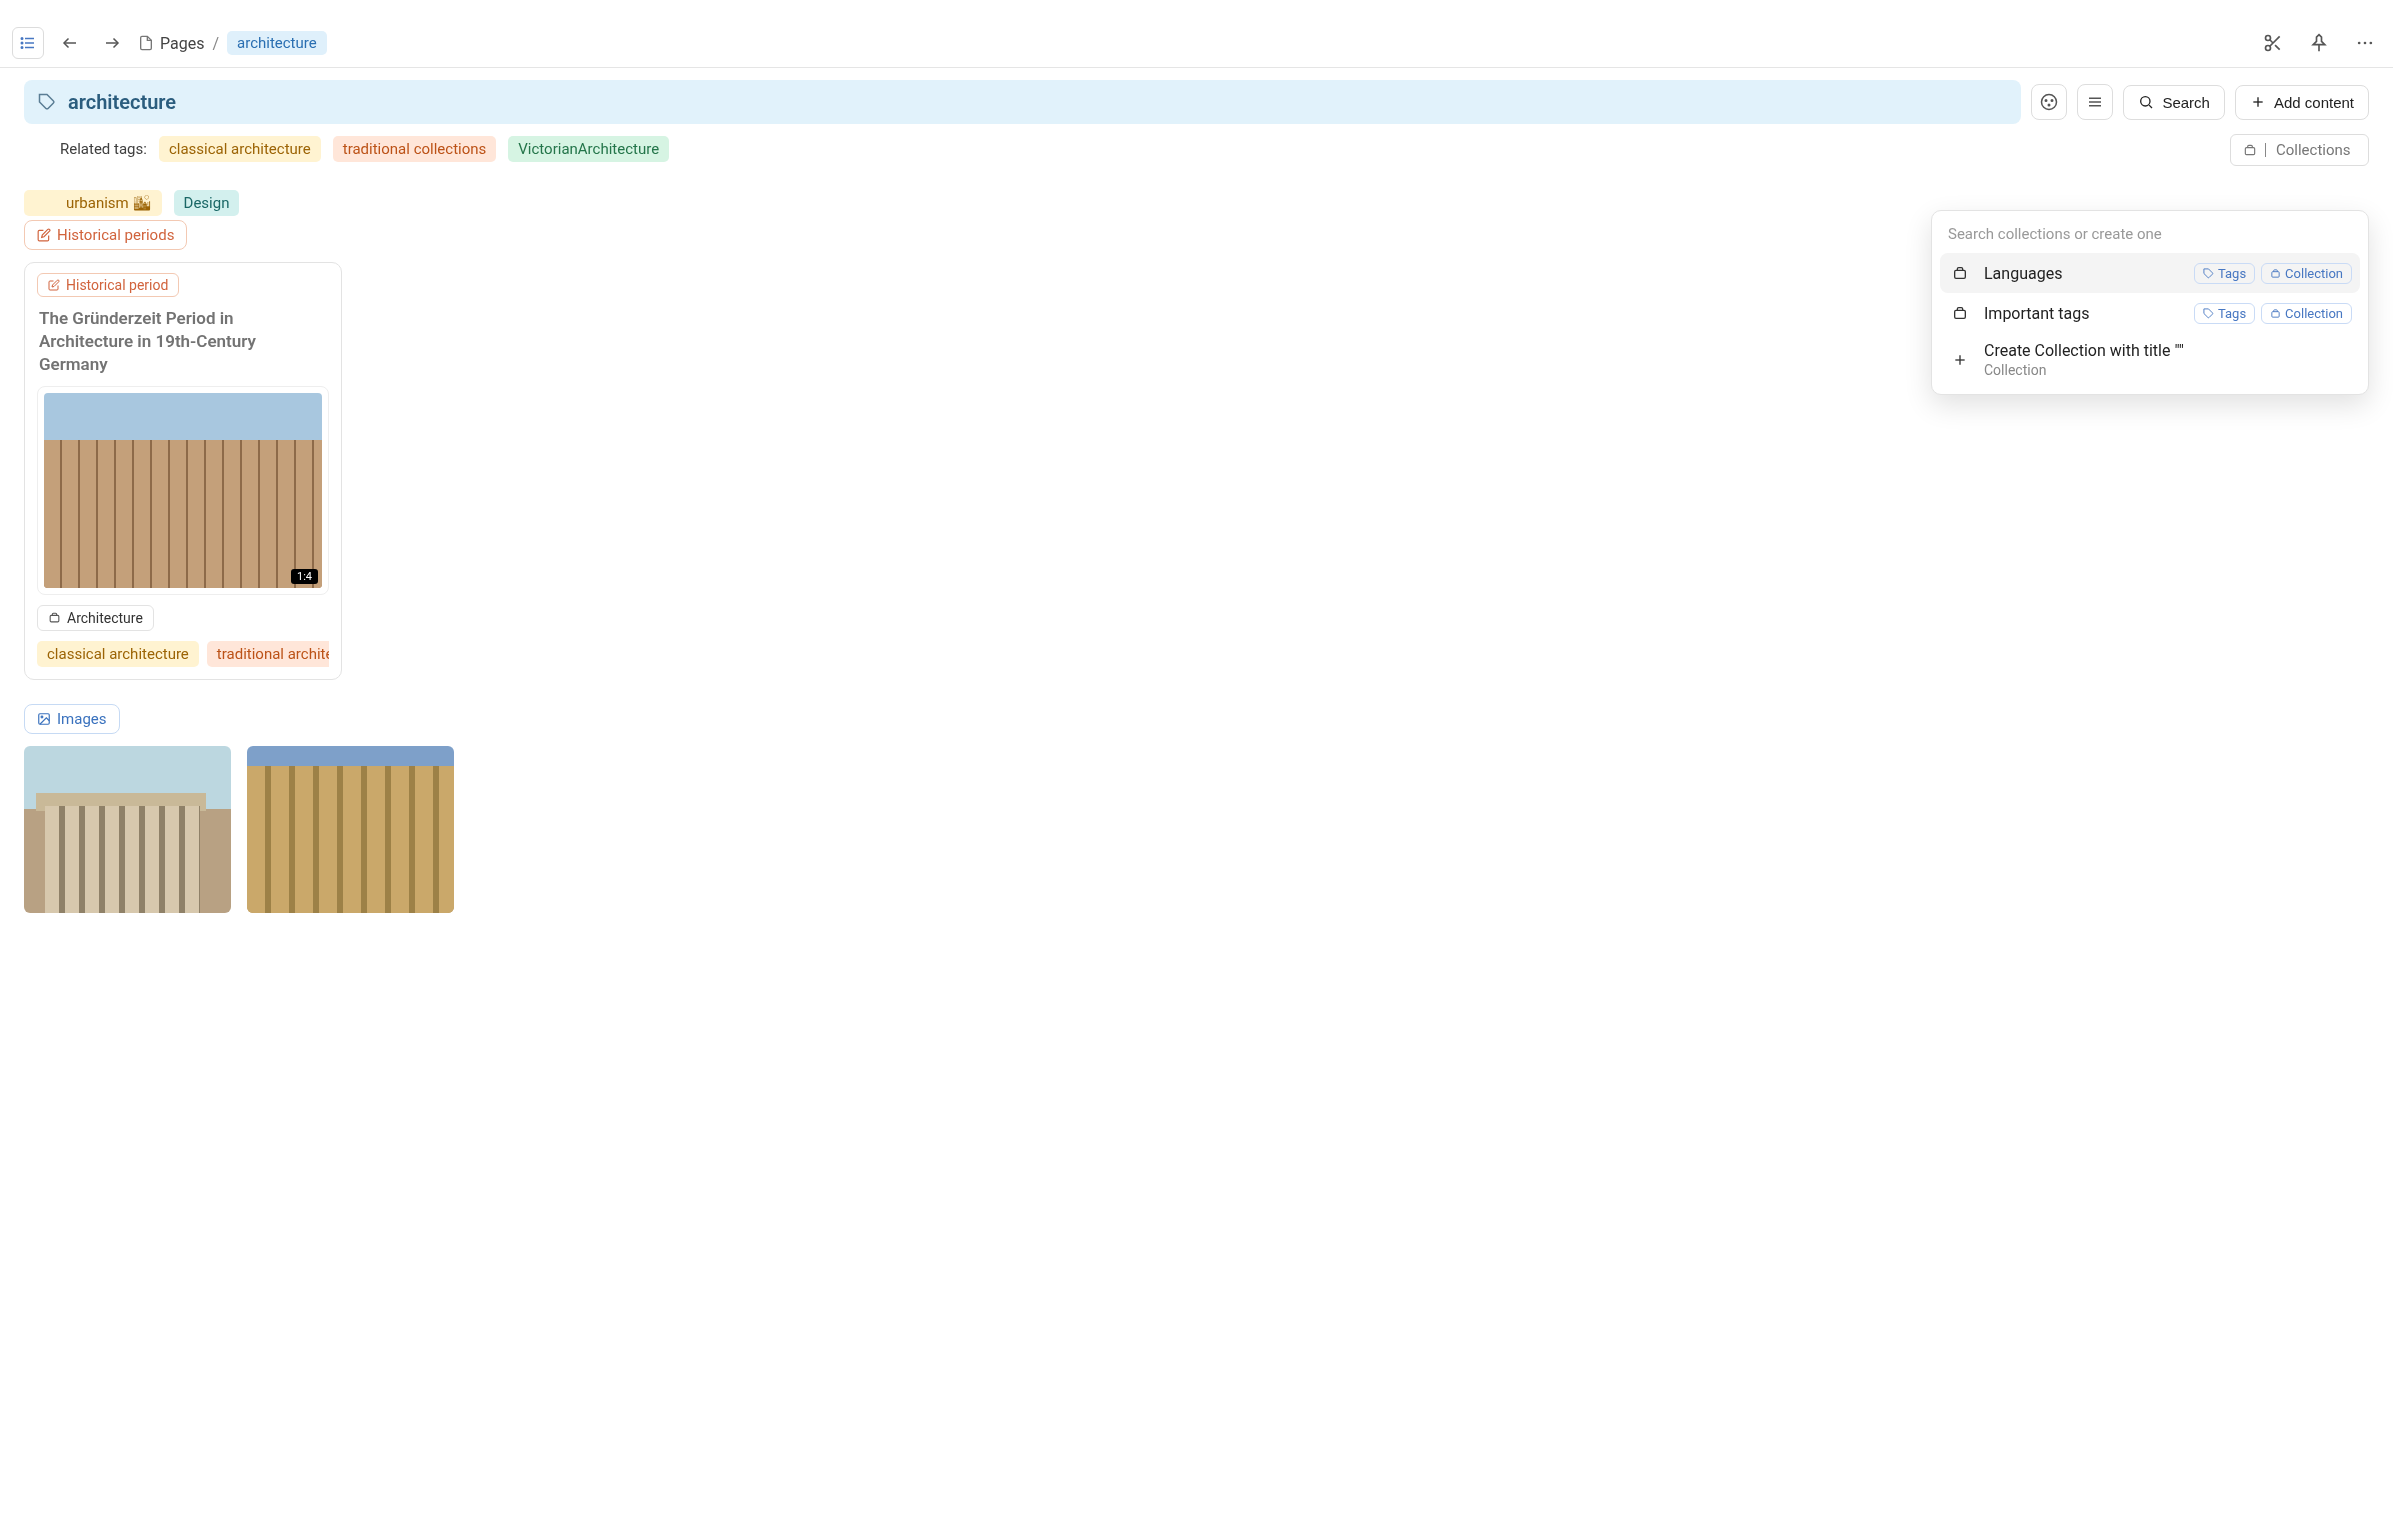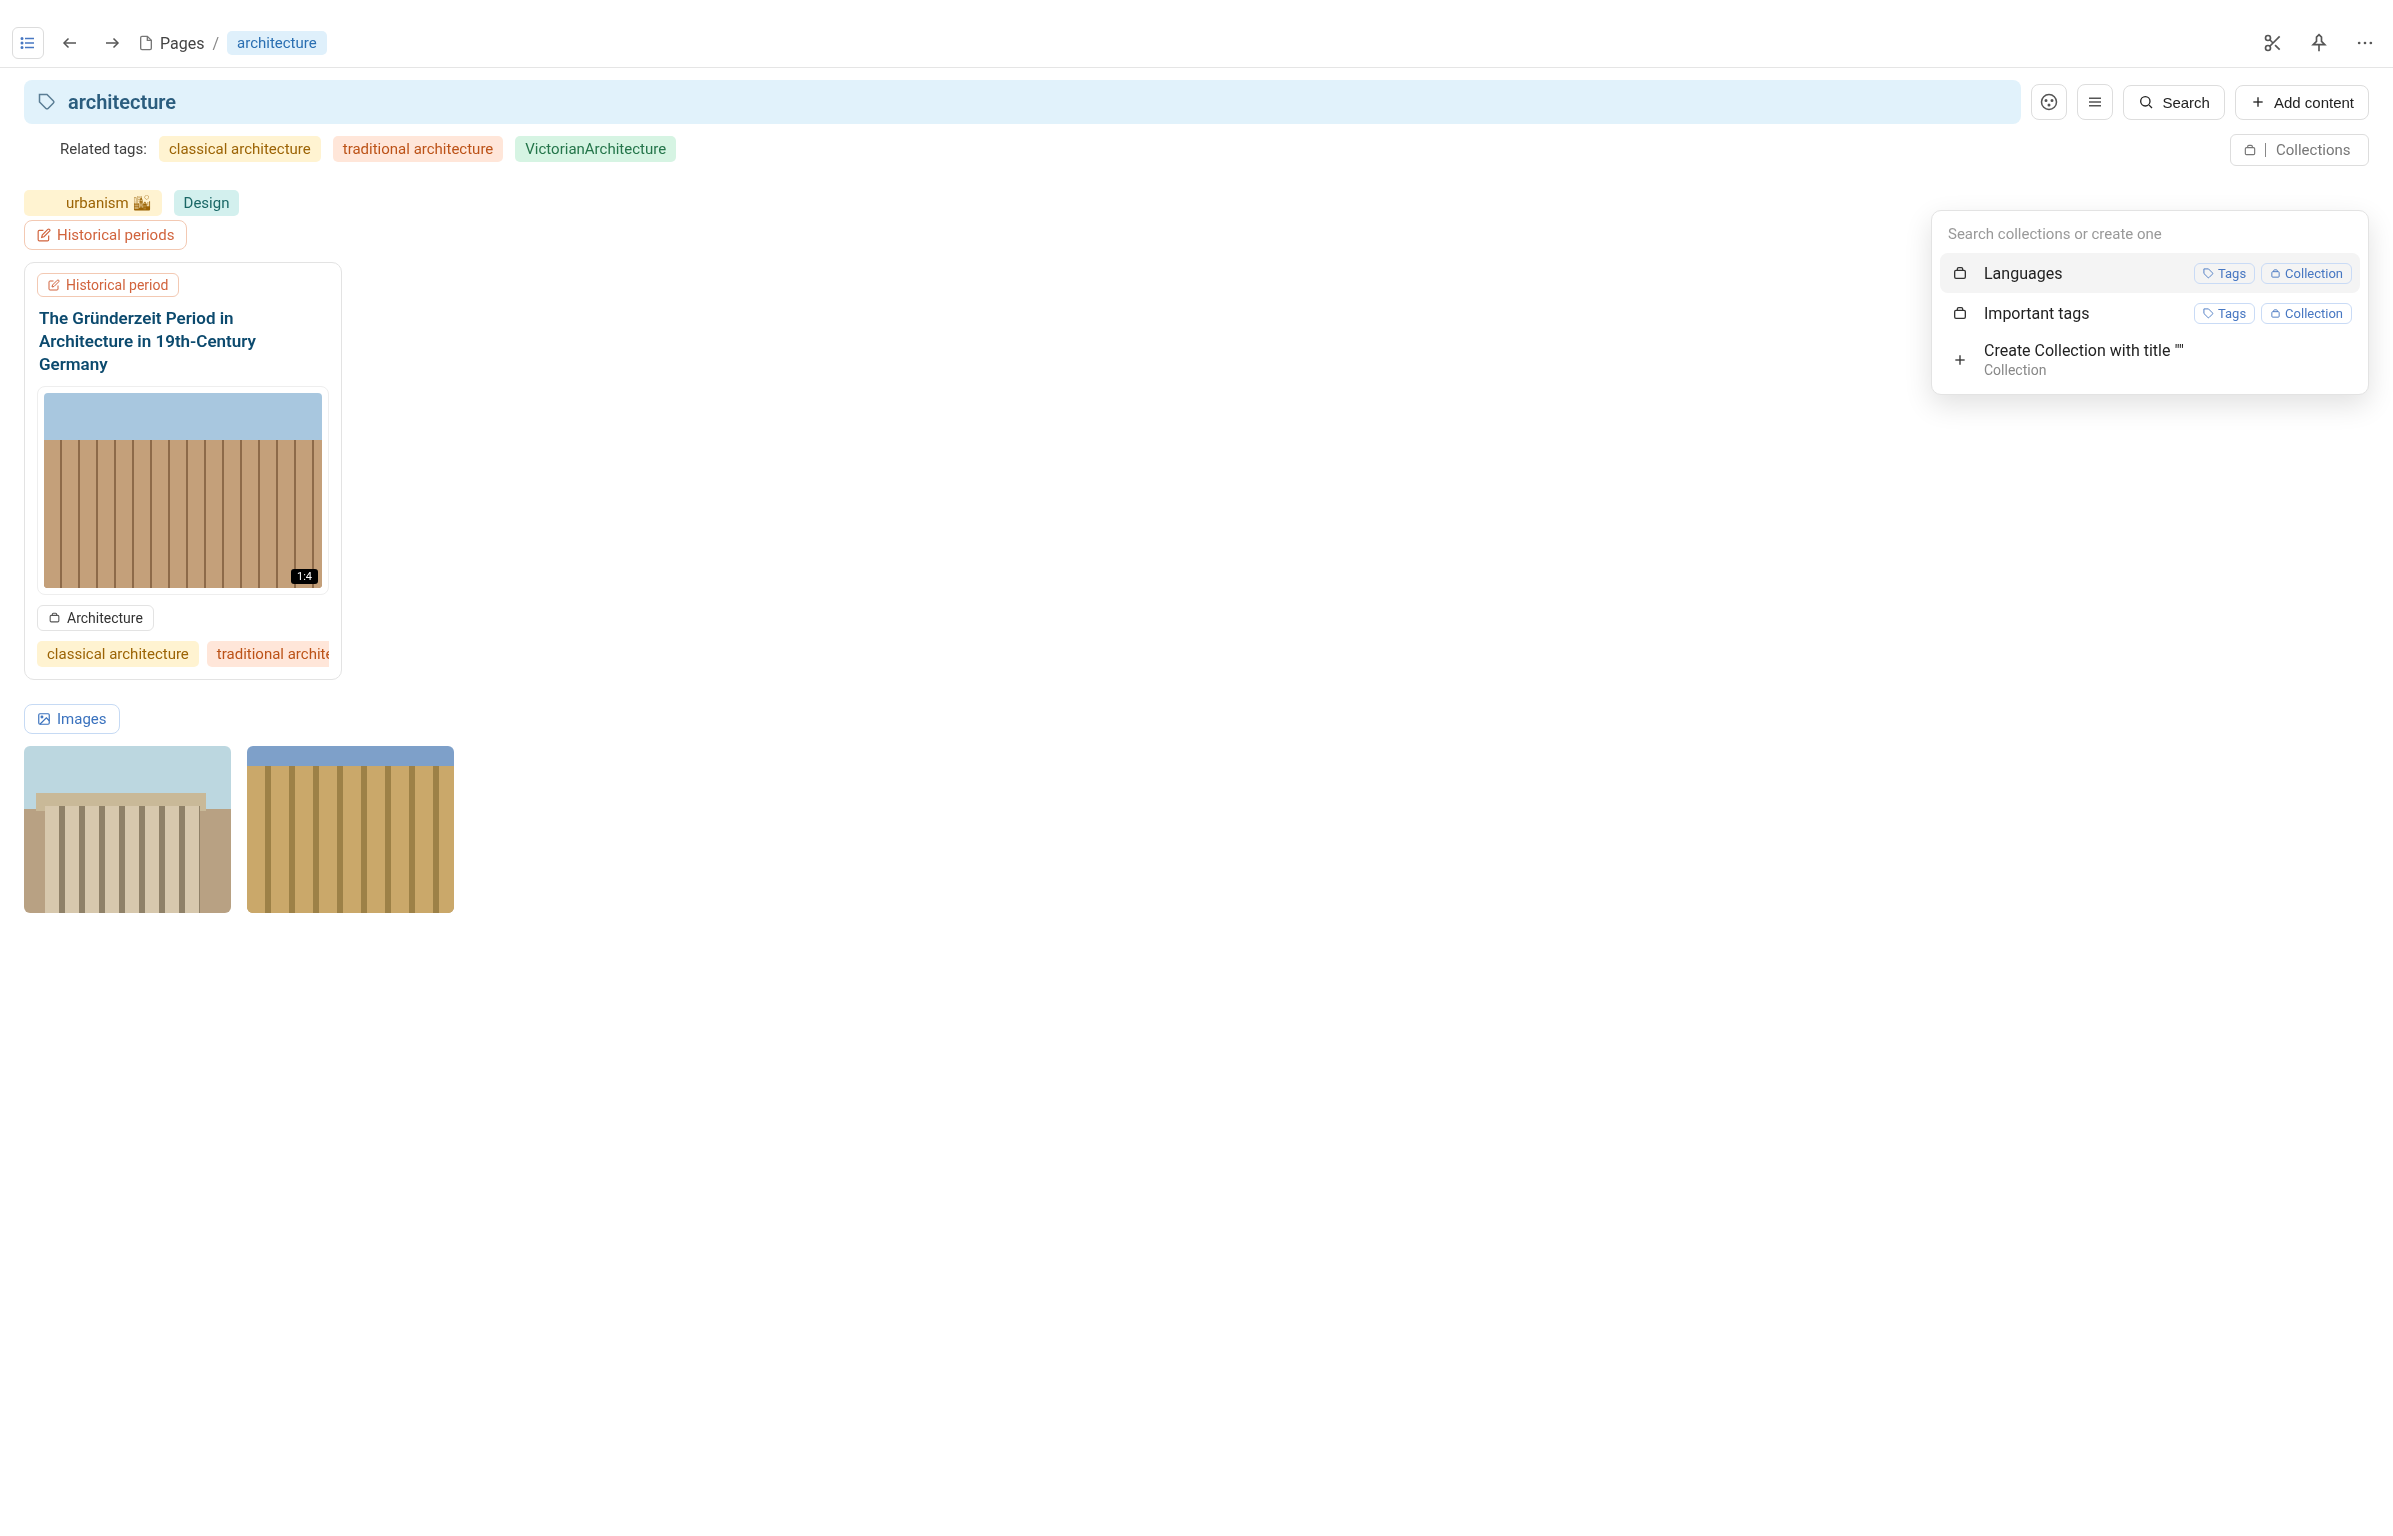--- a/index.html
+++ b/index.html
@@ -35,21 +35,21 @@
     .collections-trigger .caret-thin { display:inline-block; width:0; height:14px; border-left:1px solid #888; margin-right:2px; }
 
     
     .entries-count { padding: 14px 24px 10px; font-size: 15px; color: #333; }
     .section-label { display: inline-flex; align-items: center; gap: 6px; border: 1px solid #f3c9b3; background: #fff; color: #d1633c; padding: 5px 12px; border-radius: 8px; font-size: 15px; margin: 0 0 12px 24px; }
     .section-label.blue { border-color: #c6daf4; color: #3a72be; }
 
     
     .card { width: 318px; border: 1px solid #e3e3e3; border-radius: 10px; margin: 0 0 24px 24px; padding: 10px 12px 12px; }
     .card-badge { display: inline-flex; align-items: center; gap: 6px; border: 1px solid #f3c9b3; color: #d1633c; padding: 3px 10px; border-radius: 6px; font-size: 14px; }
-    .card-title { font-size: 17px; font-weight: 600; color: #0c4a6e; margin: 10px 2px 10px; line-height: 1.35; }
+    .card-title { font-size: 17px; font-weight: 600; color: #737373; margin: 10px 2px 10px; line-height: 1.35; }
     .card-thumb { border: 1px solid #eee; border-radius: 8px; padding: 6px; }
     .thumb-inner { position: relative; width: 100%; height: 195px; background: linear-gradient(#a8c7df 0%, #a8c7df 25%, #b88f6f 25% 100%); border-radius: 4px; overflow: hidden; }
     
     .thumb-inner::before { content:""; position:absolute; left:0; right:0; top:24%; bottom:0; background:
         repeating-linear-gradient(90deg, #c4a07a 0 16px, #8d6a49 16px 18px) ,
         linear-gradient(#b7926e, #b7926e);
     }
     .thumb-badge { position: absolute; right: 4px; bottom: 4px; background: #000; color: #fff; font-size: 11px; padding: 1px 6px; border-radius: 3px; }
     .card-meta { display: inline-flex; align-items: center; gap: 6px; border: 1px solid #e3e3e3; border-radius: 6px; padding: 4px 10px; margin-top: 10px; font-size: 14px; color: #333; }
     .card-tags { display: flex; gap: 8px; margin-top: 10px; overflow: hidden; }
@@ -181,21 +181,21 @@
         <line x1="12" y1="5" x2="12" y2="19"></line>
         <line x1="5" y1="12" x2="19" y2="12"></line>
       </svg>
     <span>Add content</span>
   </button>
 </div>
 
 <div class="related-row">
   <span class="related-label">Related tags:</span>
   <span class="tag-pill tag-yellow">classical architecture</span>
-  <span class="tag-pill tag-orange">traditional architecture</span>
+  <span class="tag-pill tag-orange">traditional collections</span>
   <span class="tag-pill tag-green">VictorianArchitecture</span>
   <div style="flex-basis:100%; height:4px;"></div>
   <span class="tag-pill tag-yellow" style="margin-left:0;padding-left:42px;">urbanism 🏙</span>
   <span class="tag-pill tag-teal">Design</span>
 
   <div class="collections-trigger">
     <svg width="14" height="14" viewBox="0 0 24 24" fill="none" stroke="#777" stroke-width="2">
         <rect x="4" y="8" width="16" height="12" rx="2"></rect>
         <path d="M8 8V6a2 2 0 0 1 2-2h4a2 2 0 0 1 2 2v2"></path>
       </svg>

